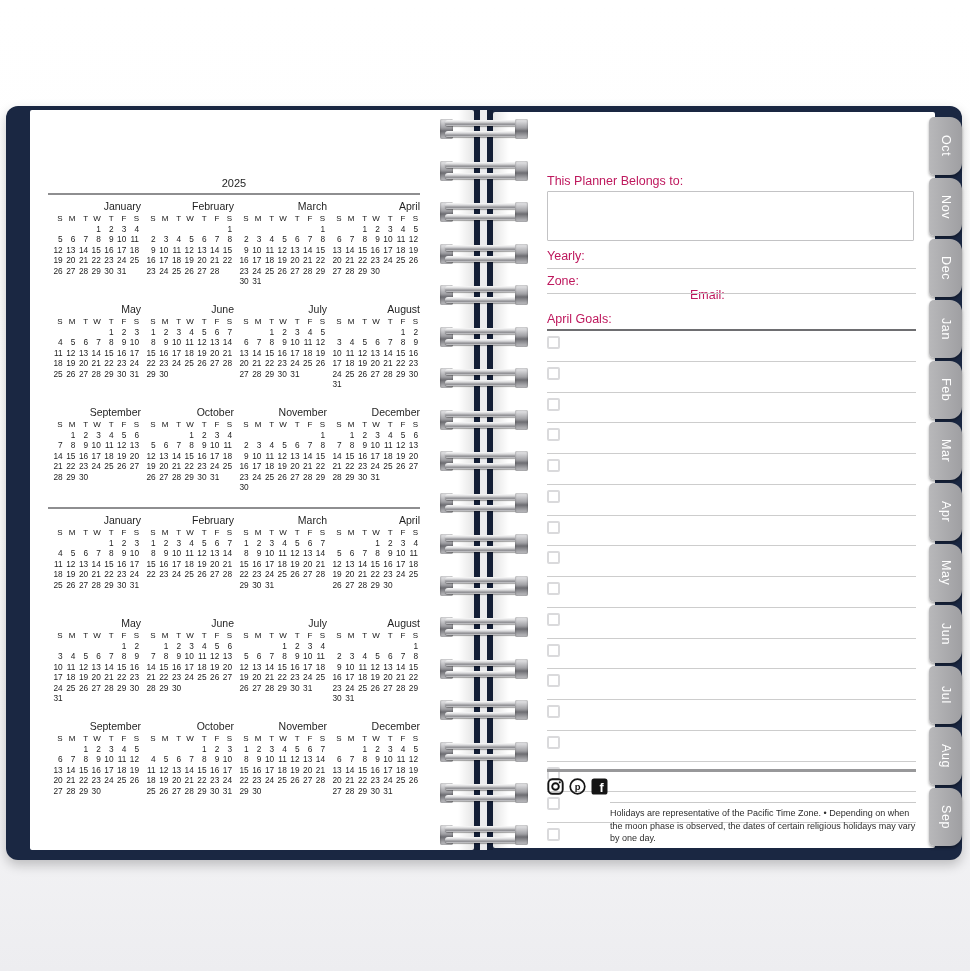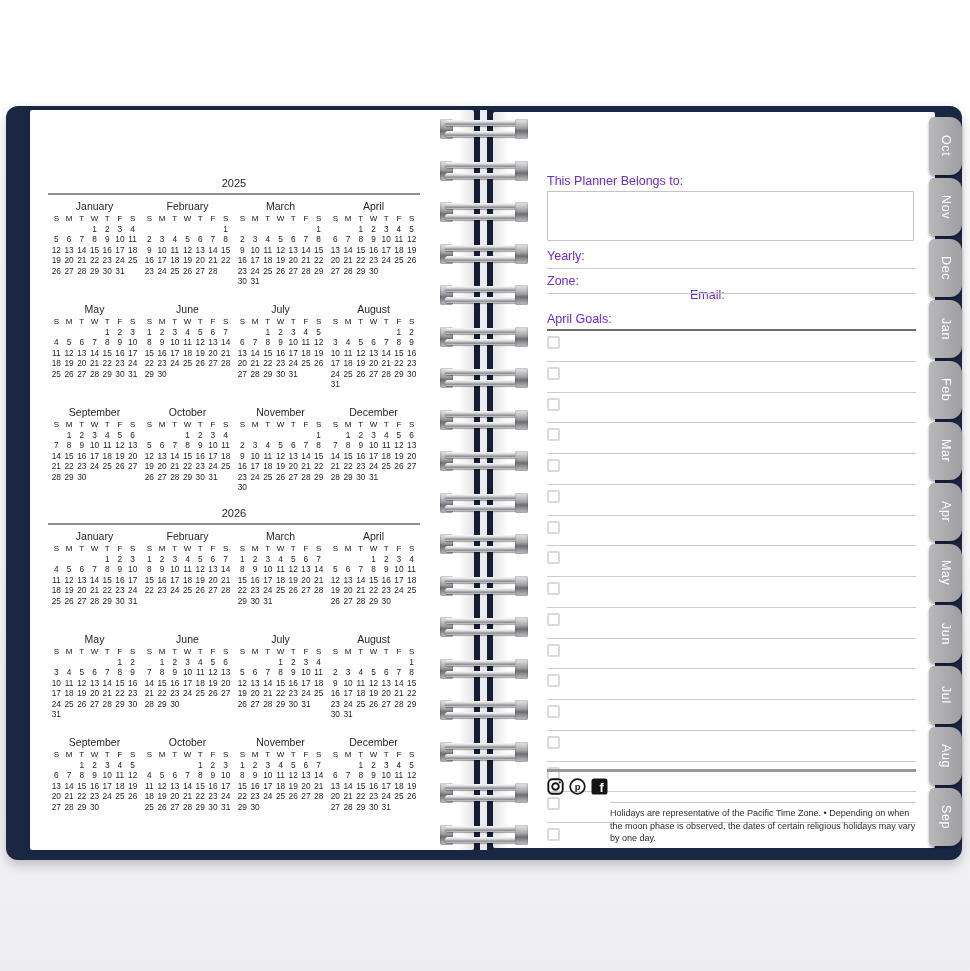--- a/index.html
+++ b/index.html
@@ -46,29 +46,29 @@
     display:flex; align-items:center; justify-content:center;
     writing-mode:vertical-rl; text-orientation:mixed; }
 
   
   .lp-title { position:absolute; left:22px; top:28px; font-size:22px; color:#2e2e2e; letter-spacing:.4px; }
   .year-section { position:absolute; left:18px; width:372px; }
   .ys-2025 { top:67px; } .ys-2026 { top:397px; }
   .year-label { text-align:center; font-size:11px; color:#1f1f1f; margin-bottom:4px; }
   .year-rule { height:2px; background:#8e8e90; margin-bottom:5px; }
   .months-grid { display:grid; grid-template-columns:repeat(4,1fr); grid-auto-rows:103px; }
-  .month { text-align:center; }
+  .month { text-align:right; }
   .month-name { font-size:10.5px; color:#1f1f1f; margin-bottom:2px; }
   .dow, .days { display:grid; grid-template-columns:repeat(7,1fr); margin:0 2px; }
   .dow span { font-size:8px; line-height:10px; color:#111; }
   .days span { font-size:8.3px; line-height:10.4px; color:#222; }
 
   
   .rp-content { position:absolute; left:54px; top:0; width:369px; }
-  .rp-label { position:absolute; font-size:12.5px; color:#6d28d9; }
+  .rp-label { position:absolute; font-size:12.5px; color:#be185d; }
   .belongs-label { left:0; top:62px; }
   .belongs-box { position:absolute; left:0; top:79px; width:367px; height:50px;
     border:1px solid #c3c3c5; border-radius:1px; background:#fff; }
   .address-label { left:0; top:137px; }
   .hline { position:absolute; left:0; width:369px; height:1px; background:#cacaca; }
   .address-line { top:156px; }
   .phone-label { left:0; top:162px; }
   .email-label { left:143px; top:176px; }
   .pe-line { top:181px; }
   .goals-label { left:0; top:200px; }
@@ -688,21 +688,20 @@
               <span>28</span>
               <span>29</span>
               <span>30</span>
               <span>31</span>
             </div>
           </div>
         </div>
     </div>
 
     <div class="year-section ys-2026">
-      <div class="year-label">2026</div>
       <div class="year-rule"></div>
       <div class="months-grid">
           <div class="month">
             <div class="month-name">January</div>
             <div class="dow">
               <span>S</span>
               <span>M</span>
               <span>T</span>
               <span>W</span>
               <span>T</span>

